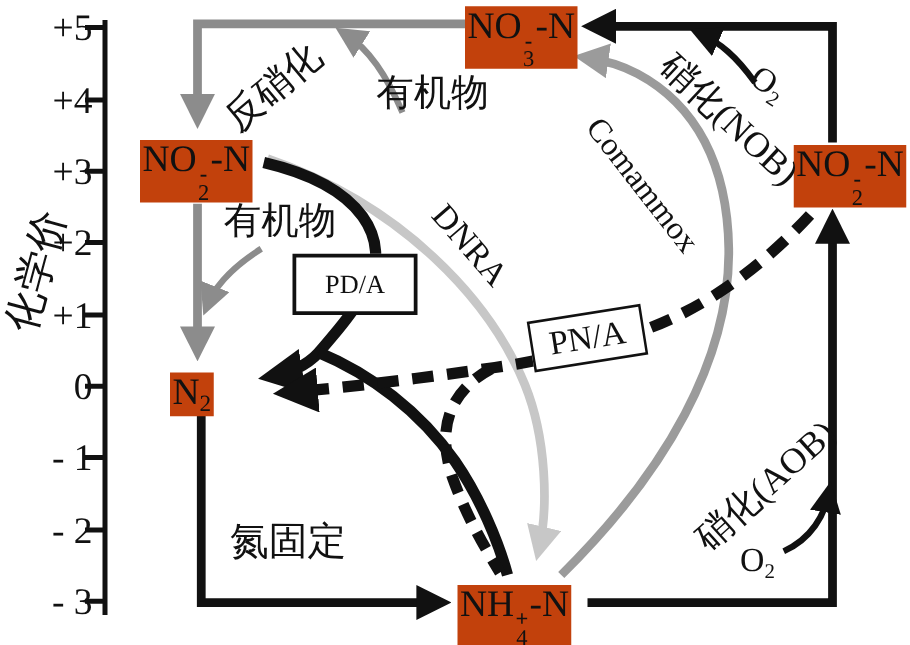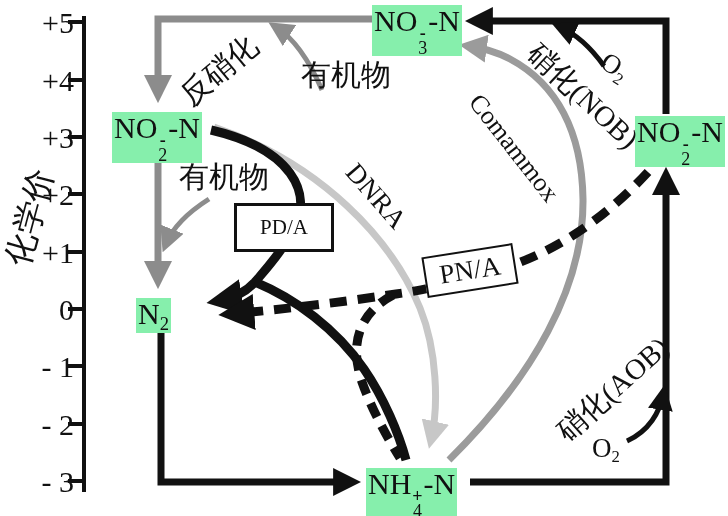--- a/index.html
+++ b/index.html
@@ -3,21 +3,21 @@
 <meta charset="utf-8">
 <style>
   html,body{margin:0;padding:0;background:#fff;}
   #figure{
     position:relative;width:728px;height:516px;background:#fff;overflow:hidden;
     font-family:"Liberation Serif","DejaVu Serif",serif;color:#111;
   }
   #arrows{position:absolute;left:0;top:0;width:728px;height:516px;}
   .lbl{position:absolute;white-space:nowrap;color:#111;line-height:1.05;}
   .rot{transform-origin:center center;}
-  .chem{background:#86efac;padding:0 2px;}
+  .chem{background:#c2410c;padding:0 2px;}
   .stack{display:inline-flex;flex-direction:column;align-items:center;
          font-size:0.60em;line-height:0.85;vertical-align:-0.42em;margin:0 1px;}
   .stack .sp{font-weight:bold;}
   .sb{font-size:0.62em;vertical-align:-0.32em;}
   .procbox{position:absolute;border:3px solid #111;background:#fff;display:flex;
            align-items:center;justify-content:center;}
   .tick-label{position:absolute;left:0;width:74px;text-align:right;font-size:30px;}
   .axis-title{display:flex;flex-direction:column;align-items:center;}
 </style>
 </head>
@@ -124,20 +124,21 @@
       </span><span>-N</span>
   </div>
 
   <div class="lbl rot" style="left:219px;top:70px;font-size:30px;transform:translate(-50%,-50%) rotate(-40deg);">反硝化</div>
   <div class="lbl" style="left:301px;top:59px;font-size:30px;">有机物</div>
   <div class="lbl" style="left:179px;top:161px;font-size:30px;">有机物</div>
   <div class="lbl rot" style="left:583px;top:96px;font-size:29px;transform:translate(-50%,-50%) rotate(43deg);">硝化(NOB)</div>
   <div class="lbl rot" style="left:514px;top:148px;font-size:26px;transform:translate(-50%,-50%) rotate(52deg);">Comammox</div>
   <div class="lbl rot" style="left:376px;top:196px;font-size:27px;transform:translate(-50%,-50%) rotate(49deg);">DNRA</div>
   <div class="lbl rot" style="left:613px;top:389px;font-size:29px;transform:translate(-50%,-50%) rotate(-42deg);">硝化(AOB)</div>
+  <div class="lbl" style="left:184px;top:417px;font-size:31px;">氮固定</div>
 
   <div class="procbox" style="left:234px;top:203px;width:94px;height:43px;font-size:21px;">
     <span>PD/A</span>
   </div>
   <div class="procbox rot" style="left:424px;top:250px;width:88px;height:37px;font-size:27px;border-width:2.5px;transform:rotate(-9deg);">
     <span>PN/A</span>
   </div>
 
   <div class="lbl rot" style="left:600px;top:52px;font-size:27px;transform:rotate(33deg);">
     <span>O</span><sub class="sb">2</sub>

